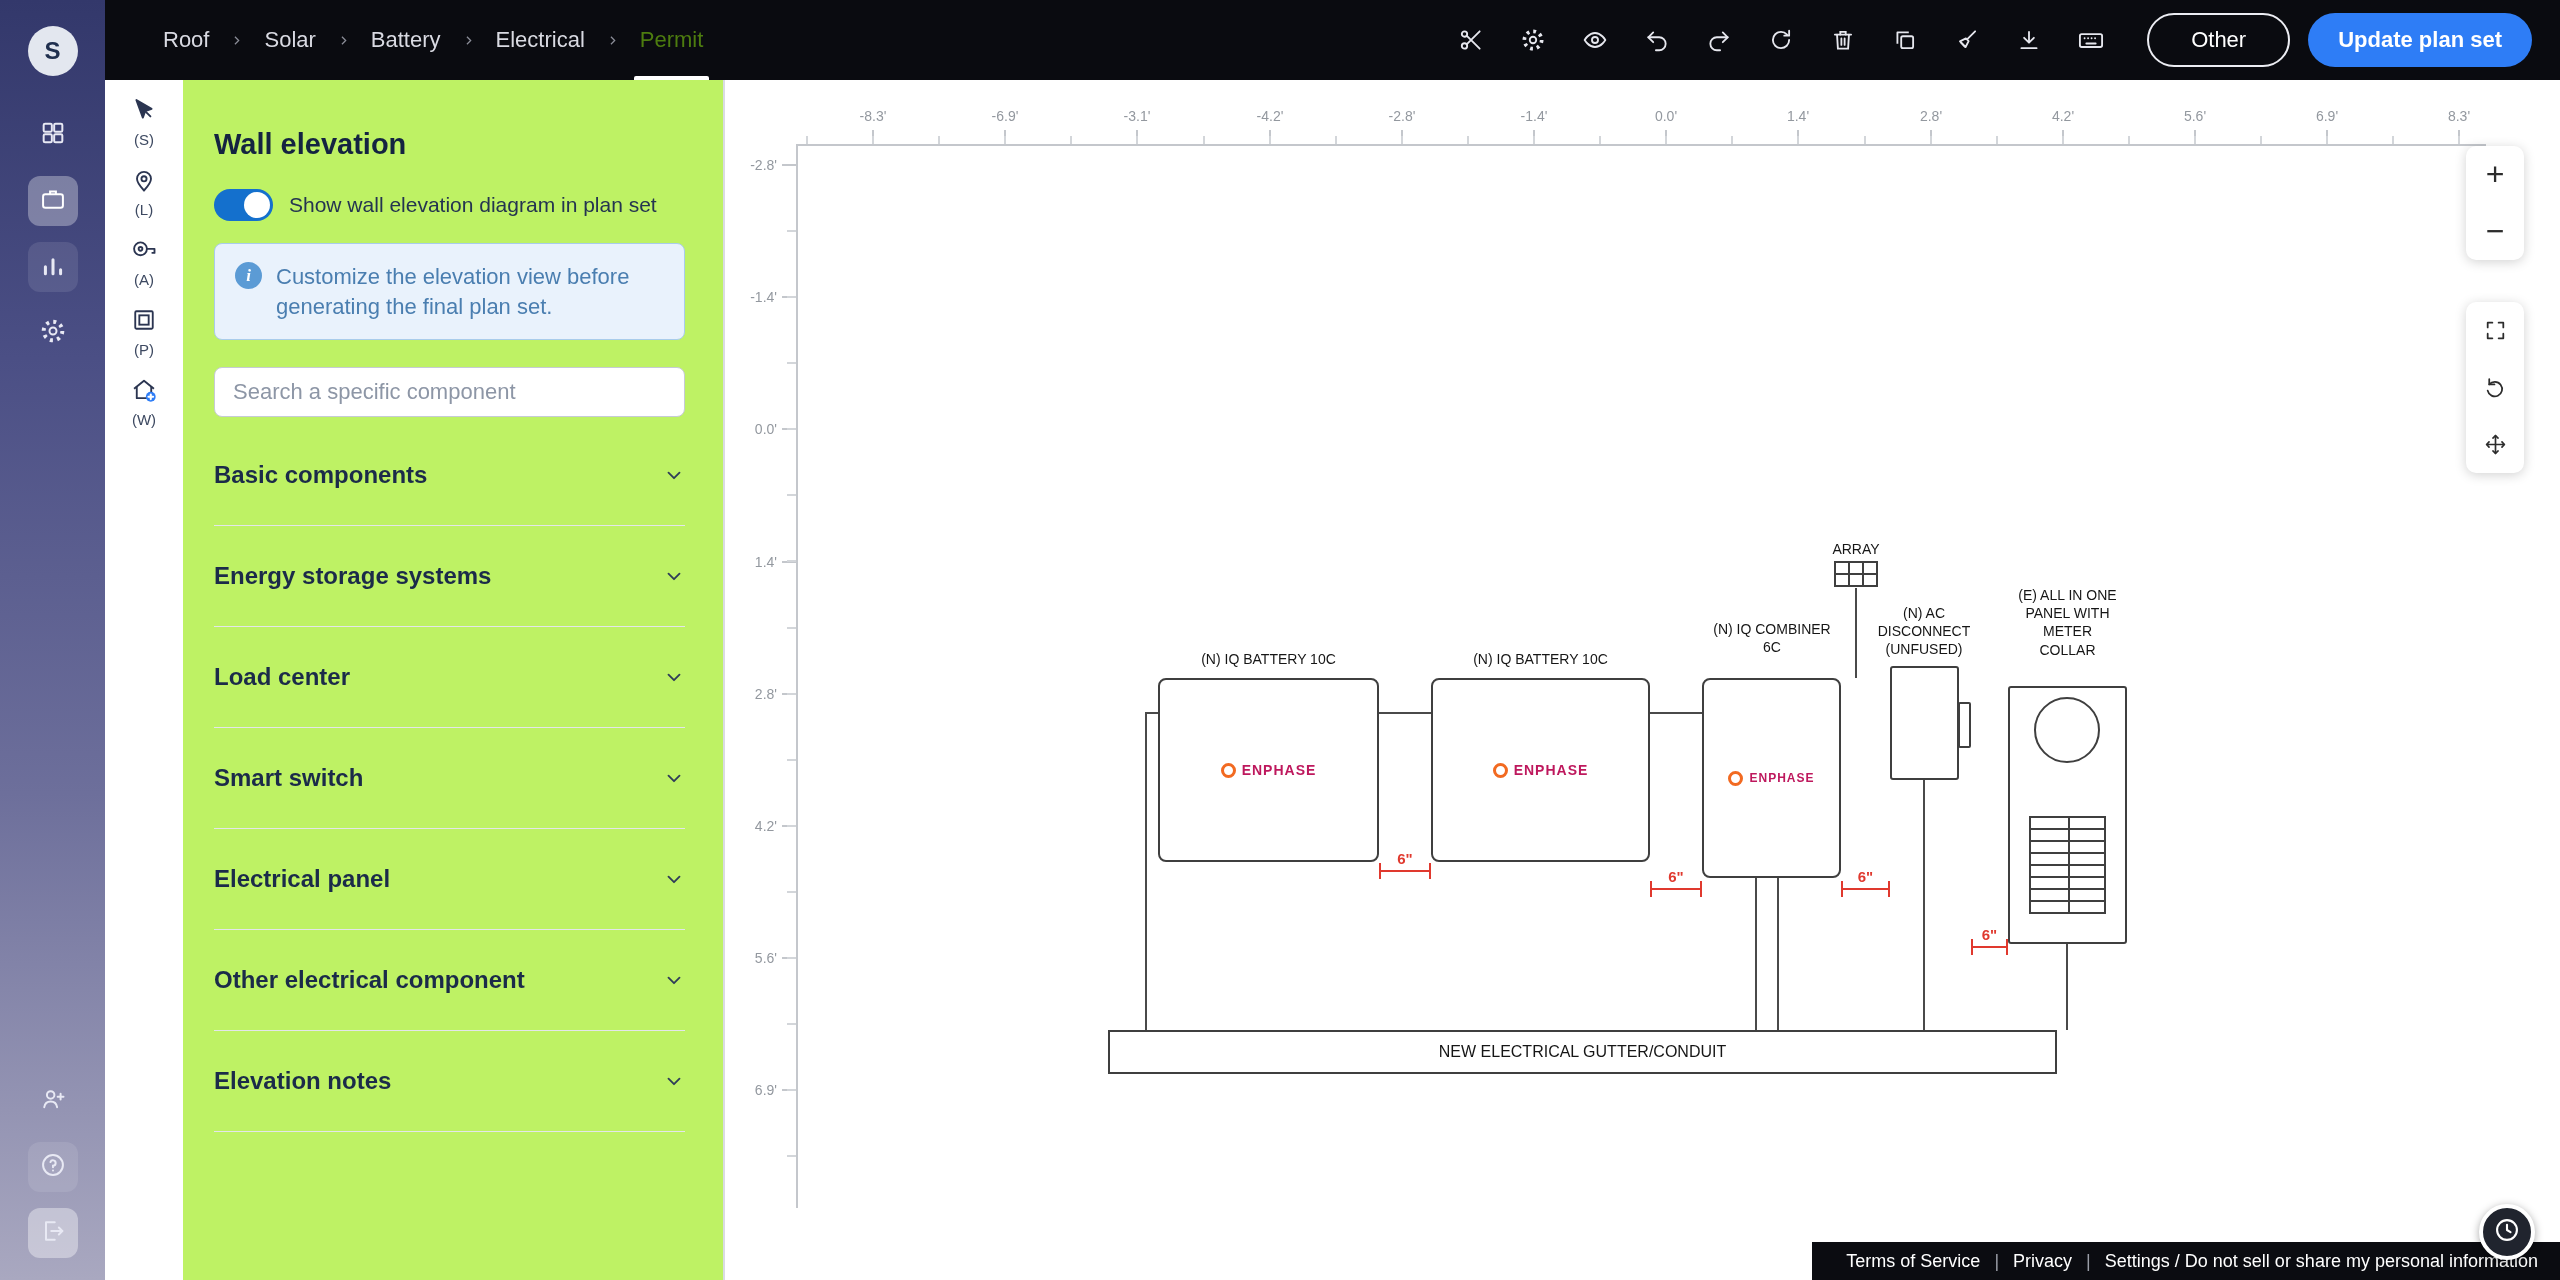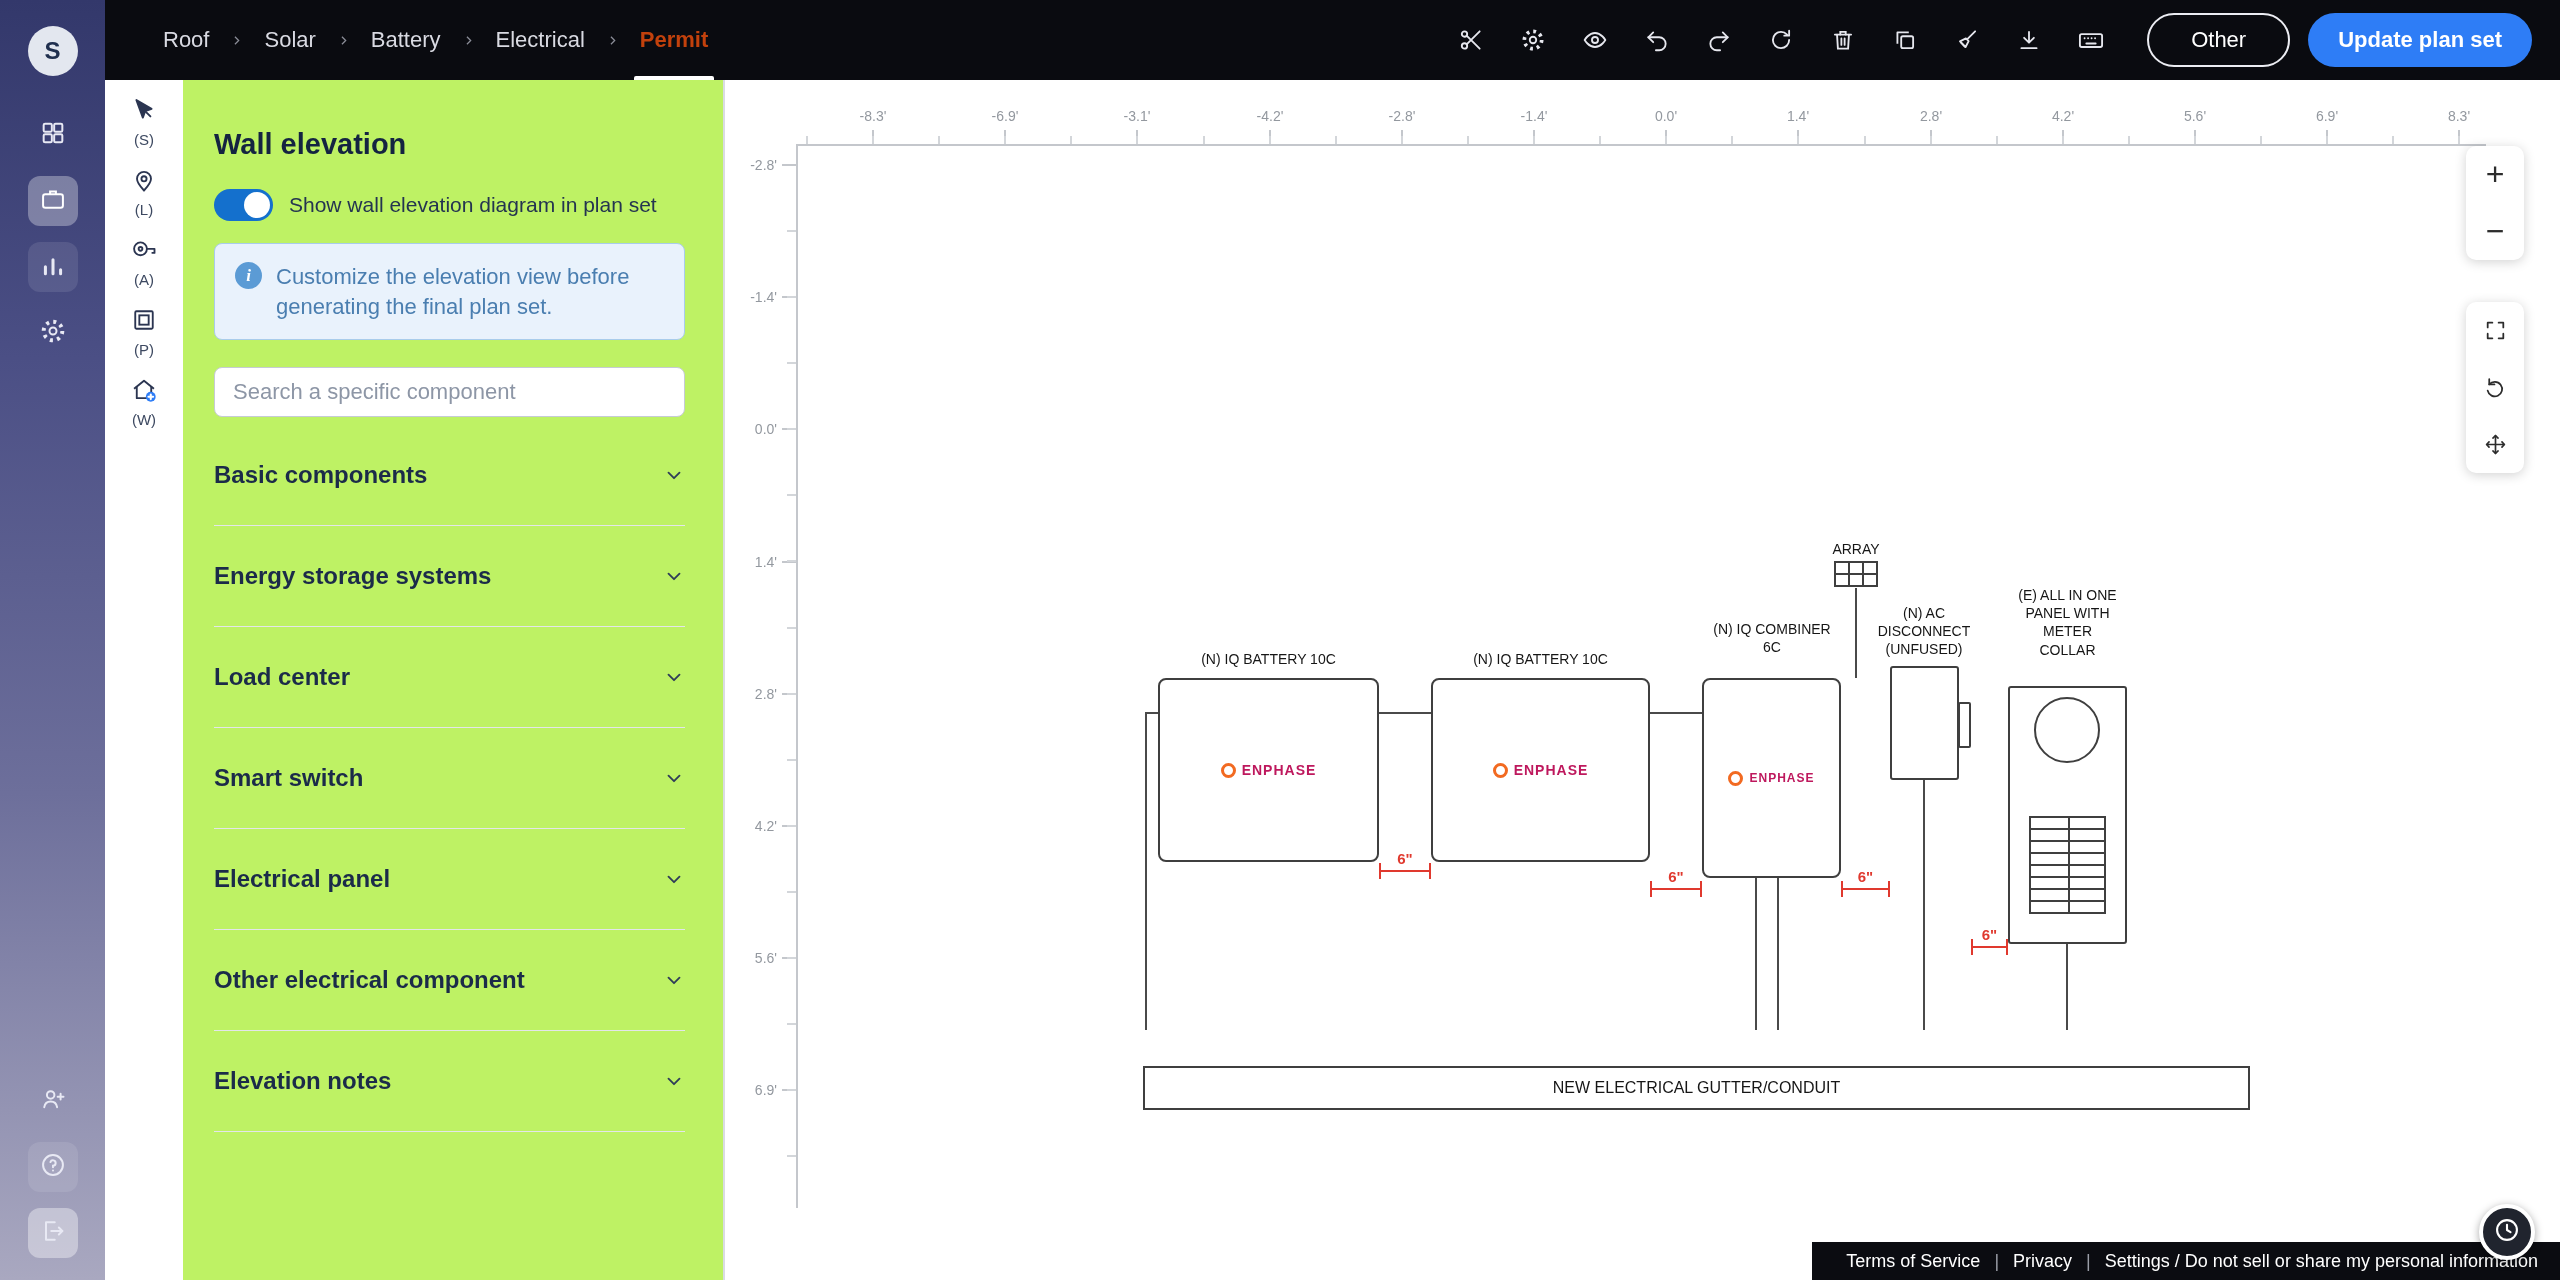--- a/index.html
+++ b/index.html
@@ -23,21 +23,21 @@
   .side-btn.light { background:rgba(255,255,255,.38); }
 
   .main { flex:1; display:flex; flex-direction:column; }
 
   
   .topbar { height:80px; background:#0a0b10; display:flex; align-items:center;
     padding:0 28px 0 52px; color:#fff; }
   .crumbs { display:flex; align-items:center; height:80px; }
   .crumb { position:relative; height:80px; display:flex; align-items:center; padding:12px 6px;
     font-size:22px; color:#d9dae2; cursor:pointer; white-space:nowrap; }
-  .crumb.active { color:#c2410c; font-weight:700; }
+  .crumb.active { color:#4d7c0f; font-weight:400; }
   .crumb.active::after { content:""; position:absolute; left:0; right:0; bottom:0;
     height:4px; background:#fff; border-radius:2px 2px 0 0; }
   .crumb-sep { color:#8b8d98; margin:0 14px; display:flex; align-items:center; }
   .tb-actions { margin-left:auto; display:flex; align-items:center; gap:18px; }
   .tb-icon { width:44px; height:44px; display:flex; align-items:center; justify-content:center;
     color:#e6e7ee; cursor:pointer; border-radius:8px; }
   .btn { height:54px; border-radius:27px; font-size:22px; display:flex; align-items:center;
     justify-content:center; cursor:pointer; white-space:nowrap; }
   .btn-save { border:2px solid #ecedf3; color:#fff; background:transparent; padding:0 42px; margin-left:16px; }
   .btn-update { background:#2e7df6; color:#fff; border:none; padding:0 30px; font-weight:600; }
@@ -526,21 +526,21 @@
         </div>
         <div class="dim" style="left:1116px; top:788px; width:49px;">
           <span class="dim-label">6"</span>
           <div class="dim-line"></div>
         </div>
         <div class="dim" style="left:1246px; top:846px; width:37px;">
           <span class="dim-label">6"</span>
           <div class="dim-line"></div>
         </div>
 
-        <div class="ebox" style="left:418px; top:950px; width:1107px; height:44px;margin-top:36px;">
+        <div class="ebox" style="left:383px; top:950px; width:949px; height:44px;">
           <span class="elabel" style="position:static; font-size:16px;">NEW ELECTRICAL GUTTER/CONDUIT</span>
         </div>
 
         <div class="zoomcard" style="top:66px;">
           <div class="zbtn">+</div>
           <div class="zbtn">−</div>
         </div>
         <div class="zoomcard" style="top:222px;">
           <div class="zbtn">
             <svg width="25" height="25" viewBox="0 0 24 24" fill="none" stroke="currentColor" stroke-width="1.7" stroke-linecap="round" stroke-linejoin="round">

